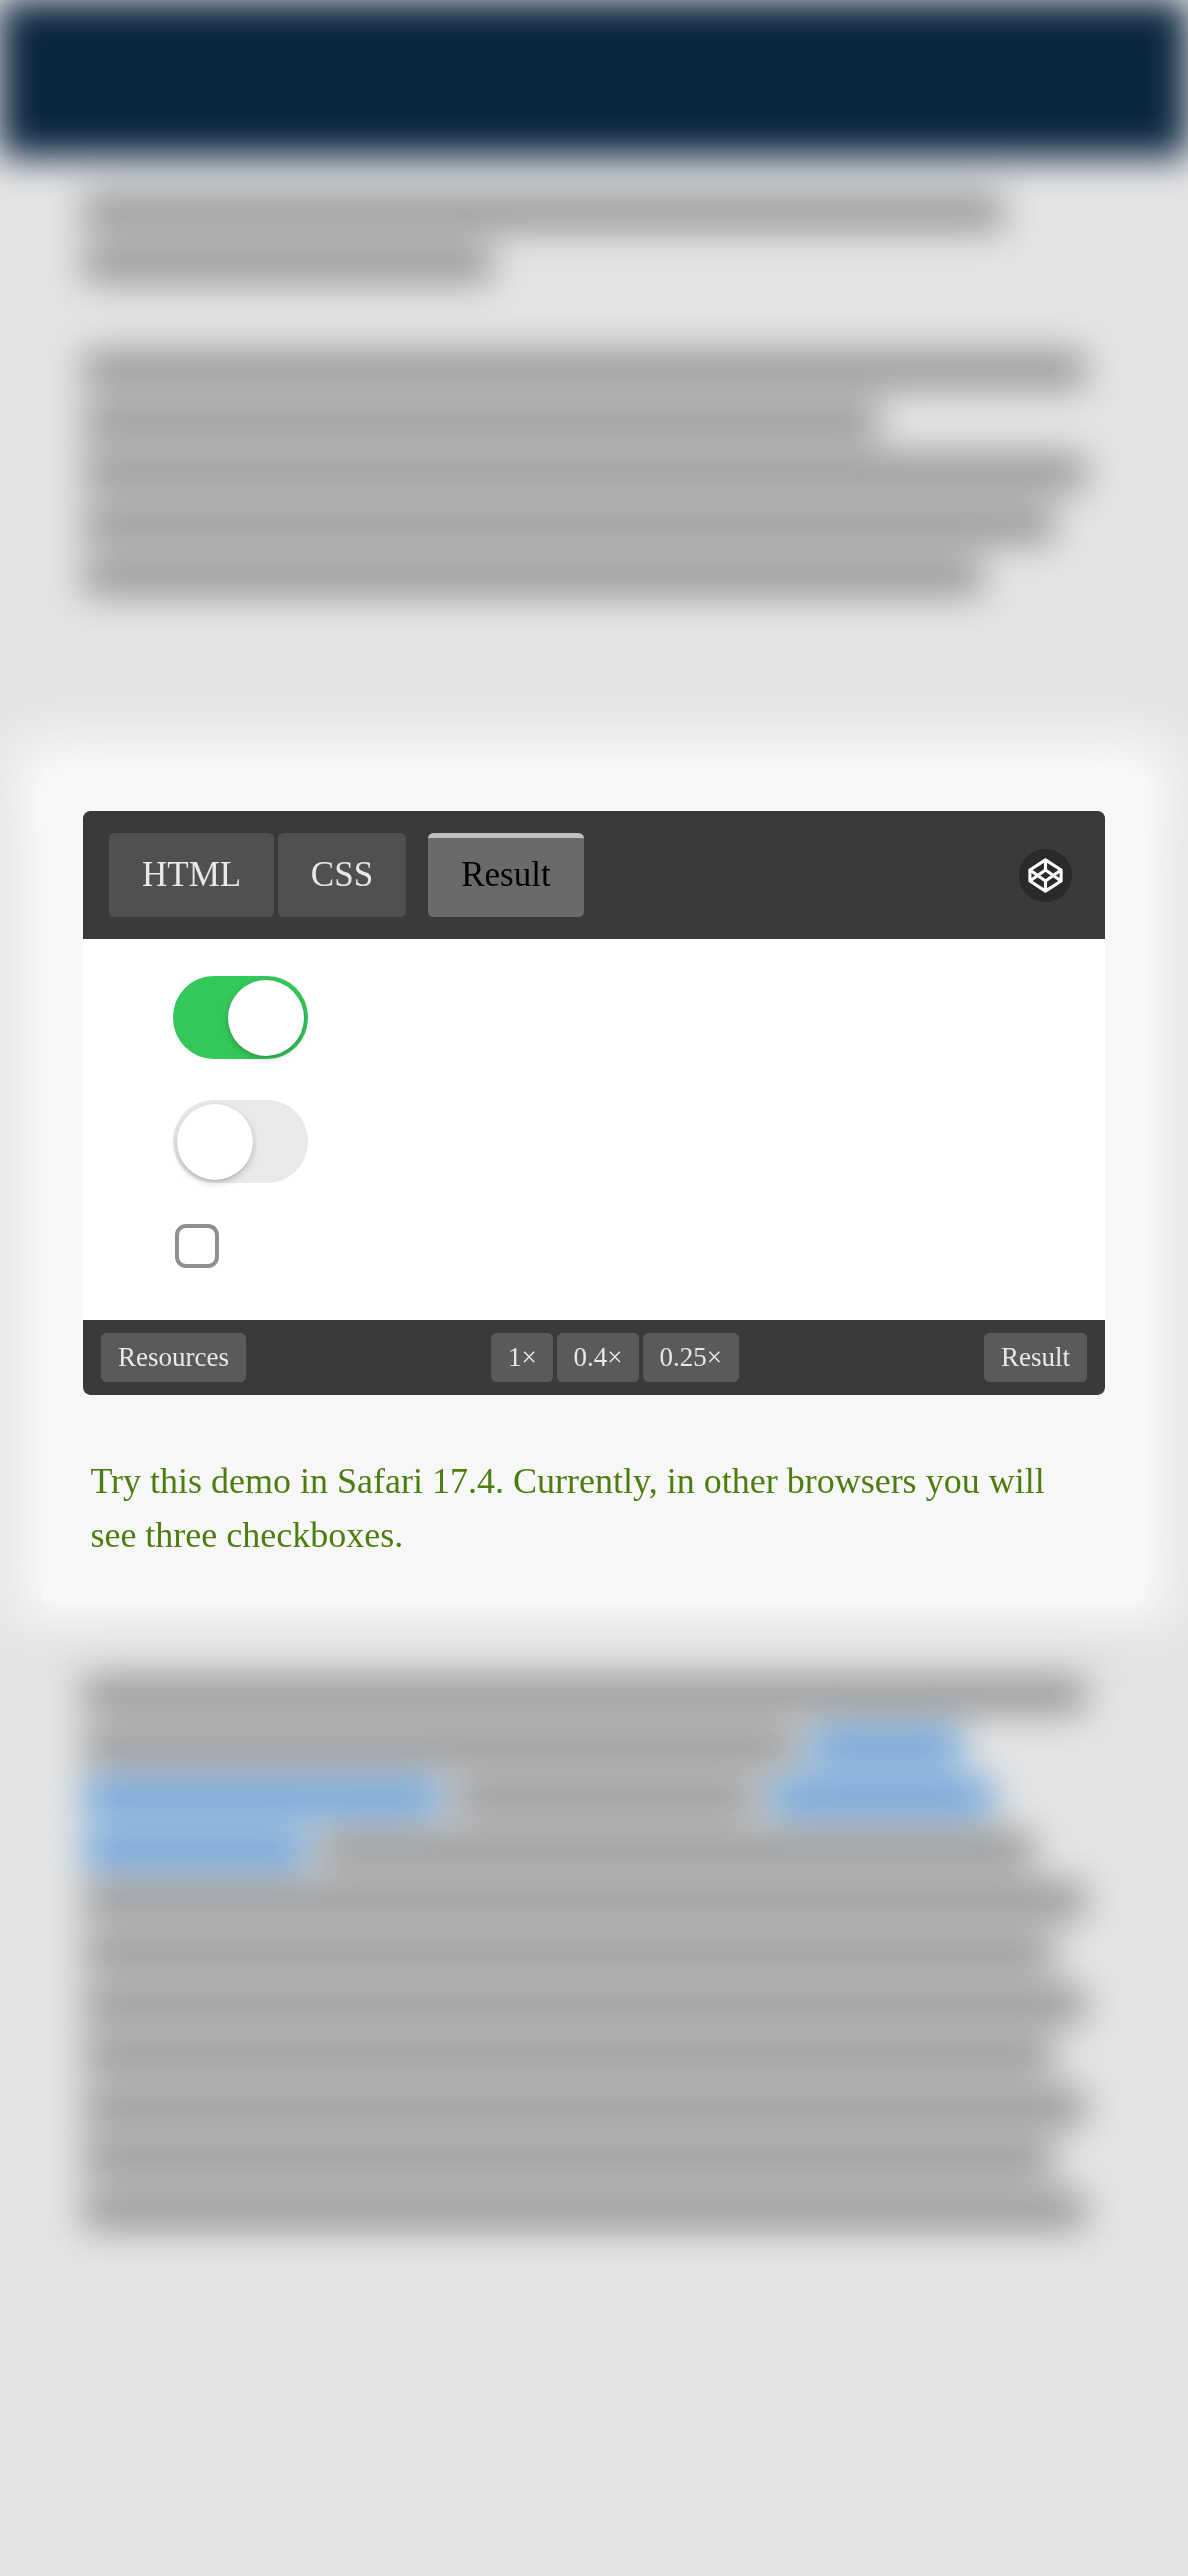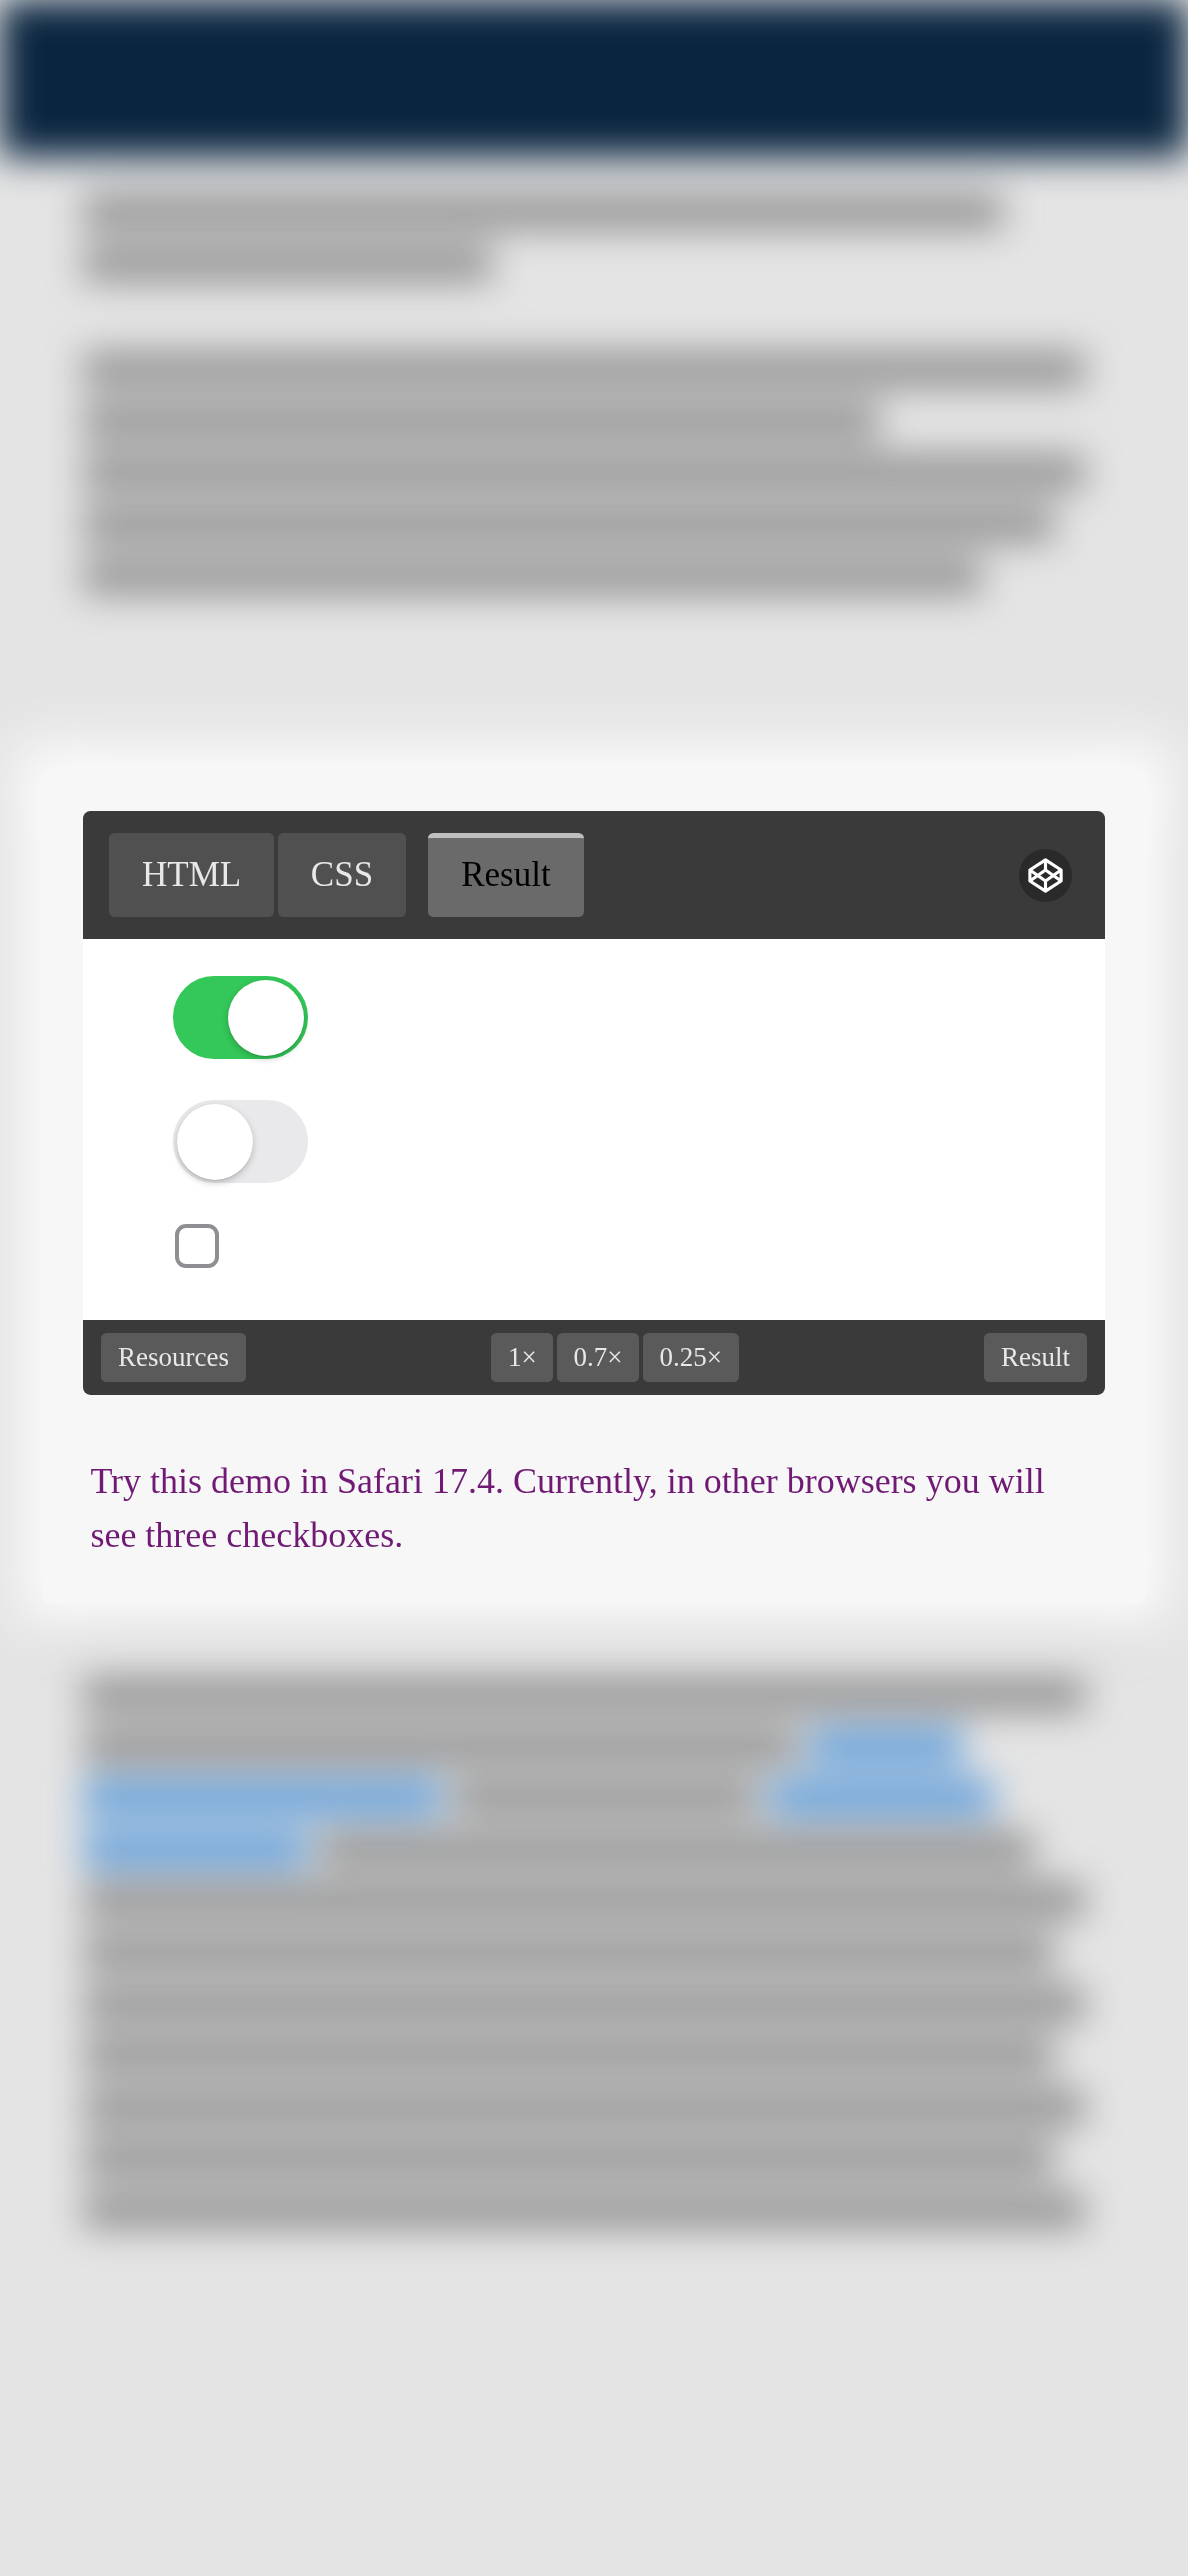--- a/index.html
+++ b/index.html
@@ -196,21 +196,21 @@
     
     .zoom-group {
       display: flex;
       gap: 3.7px;
     }
     
     .caption {
       margin-top: 59px;
       font-size: 36px;
       line-height: 1.5;
-      color: #701a75;
+      color: #4d7c0f;
       padding: 0 7.4px;
     }
   </style>
 </head>
 <body>
 
 <div class="blurred-bg">
   <div class="bg-header"></div>
   <div class="bg-content">
     <div class="bg-text-line w90"></div>
@@ -270,21 +270,21 @@
         <div class="switch-knob"></div>
       </div>
       <div class="checkbox"></div>
     </div>
 
     <div class="codepen-footer">
       <div class="footer-button">Resources</div>
       <div class="footer-spacer"></div>
       <div class="zoom-group">
         <div class="footer-button">1×</div>
-        <div class="footer-button">0.7×</div>
+        <div class="footer-button">0.4×</div>
         <div class="footer-button">0.25×</div>
       </div>
       <div class="footer-spacer"></div>
       <div class="footer-button">Result</div>
     </div>
 
   </div>
 
   <p class="caption">Try this demo in Safari 17.4. Currently, in other browsers you will see three checkboxes.</p>
 </div>

